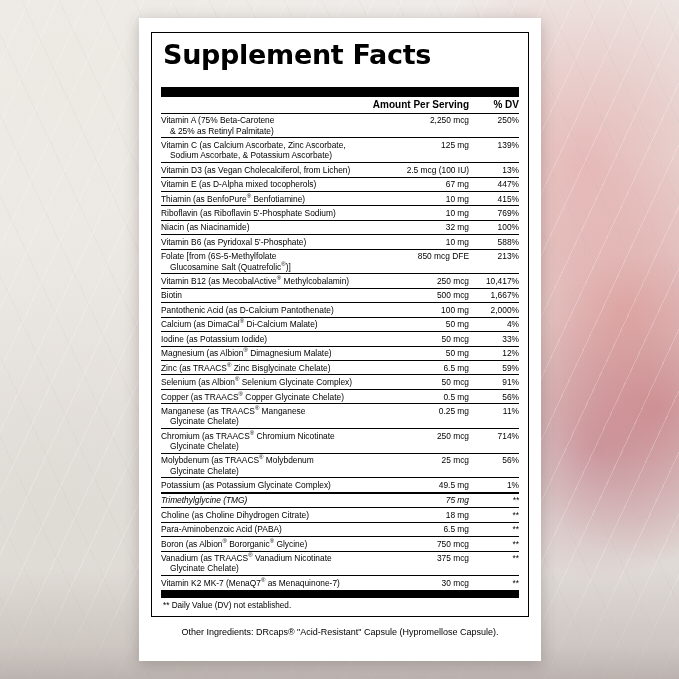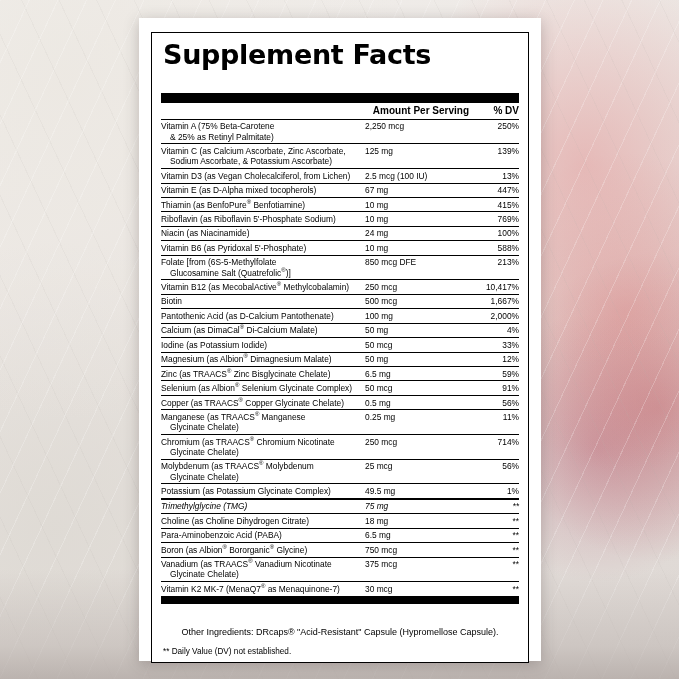--- a/index.html
+++ b/index.html
@@ -61,21 +61,21 @@
     padding: 7px 9px 5px 9px;
   }
 
   .title {
     font-family: "DejaVu Sans", sans-serif;
     font-size: 27px;
     font-weight: 700;
     letter-spacing: -0.3px;
     line-height: 1.05;
     color: #000;
-    margin: 1px 0 24px 2px;
+    margin: 1px 0 18px 2px;
   }
   .rule-med  { border-top: 2.5px solid #000; margin: 0; }
   .rule-thick{ border-top: 8px solid #000; margin: 0; }
 
   .serving {
     font-size: 8.6px;
     color: #000;
     line-height: 1.28;
     padding: 3px 0 4px 2px;
   }
@@ -88,21 +88,21 @@
   }
   table.facts td {
     vertical-align: top;
     padding: 1.6px 0 1.6px 0;
     line-height: 1.22;
   }
   table.facts tr.row > td { border-top: 0.8px solid #000; }
   table.facts tr.first > td { border-top: 0; font-style: italic; }
   td.name { padding-left: 2px; }
   td.amt {
-    text-align: left;
+    text-align: right;
     white-space: nowrap;
     padding-right: 8px;
     width: 104px;
   }
   td.dv {
     text-align: right;
     white-space: nowrap;
     width: 50px;
     padding-right: 2px;
   }
@@ -115,21 +115,20 @@
   }
   .hdr-amt { text-align: right; padding-right: 8px; }
   .hdr-dv { text-align: right; padding-right: 2px; }
   .indent { padding-left: 9px; display: block; }
   sup { font-size: 6px; vertical-align: super; line-height: 0; }
 
   .footnote {
     font-size: 8.2px;
     padding: 3px 0 1px 2px;
     color: #000;
-    margin-top: 40px;
   }
   .other-ing {
     position: absolute;
     left: 0; right: 0;
     bottom: 24px;
     text-align: center;
     font-size: 9px;
     color: #000;
   }
 </style>
@@ -180,21 +179,21 @@
             <td class="amt">10 mg</td>
             <td class="dv">415%</td>
           </tr>
           <tr class="row">
             <td class="name">Riboflavin (as Riboflavin 5'-Phosphate Sodium)</td>
             <td class="amt">10 mg</td>
             <td class="dv">769%</td>
           </tr>
           <tr class="row">
             <td class="name">Niacin (as Niacinamide)</td>
-            <td class="amt">24 mg</td>
+            <td class="amt">32 mg</td>
             <td class="dv">100%</td>
           </tr>
           <tr class="row">
             <td class="name">Vitamin B6 (as Pyridoxal 5'-Phosphate)</td>
             <td class="amt">10 mg</td>
             <td class="dv">588%</td>
           </tr>
           <tr class="row">
             <td class="name">Folate [from (6S-5-Methylfolate<span class="indent">Glucosamine Salt (Quatrefolic<sup>®</sup>)]</span></td>
             <td class="amt">850 mcg DFE</td>

